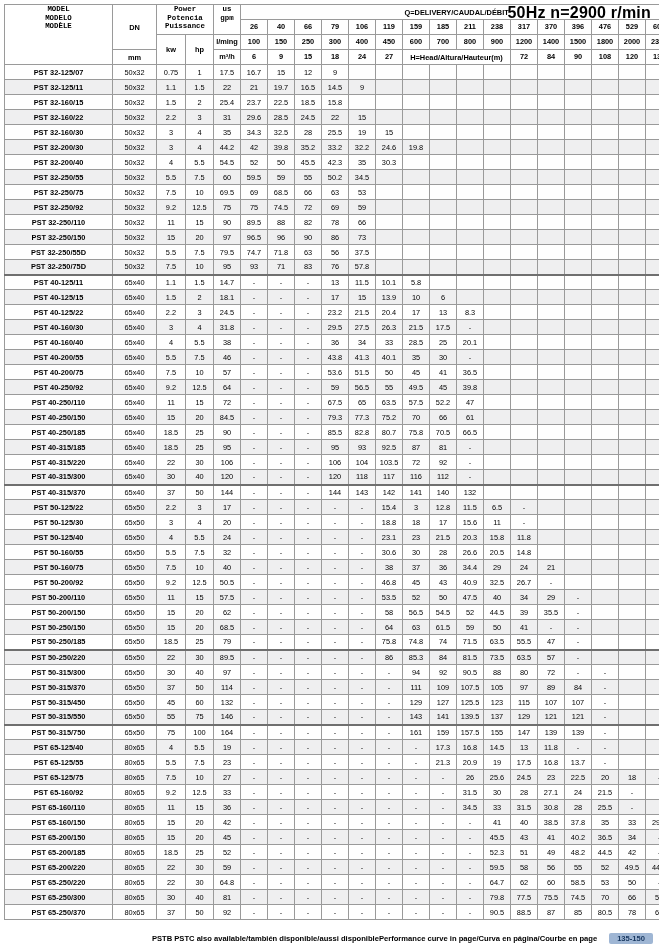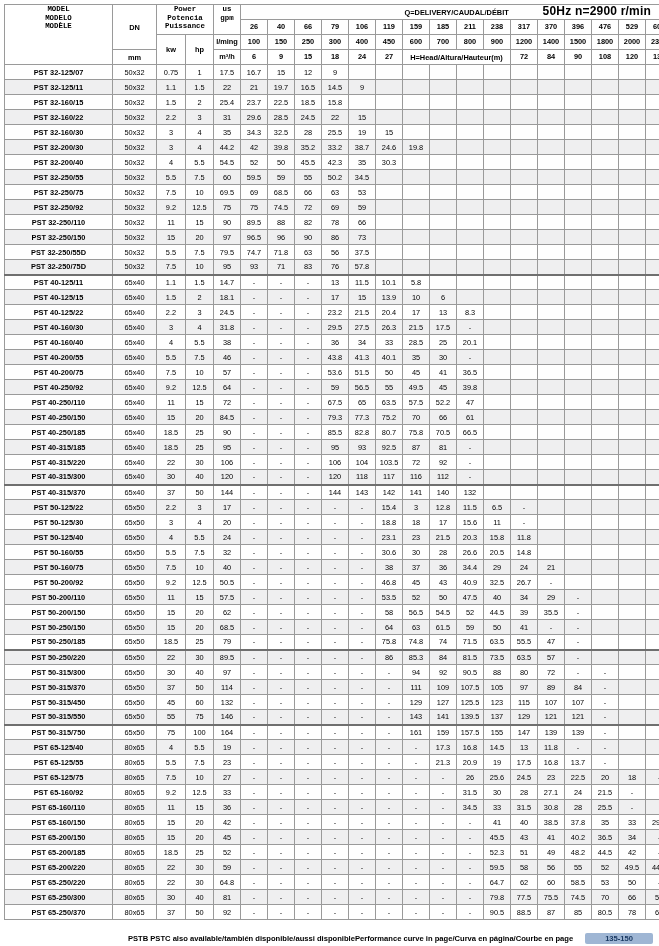--- a/index.html
+++ b/index.html
@@ -12,21 +12,21 @@
     width: 659px;
     height: 946px;
     position: relative;
     background: #ffffff;
     padding: 4px 4px 0 4px;
   }
   .topline {
     position: absolute;
     right: 8px;
     top: 4px;
-    font-size: 12px;
+    font-size: 16px;
     font-weight: bold;
     color: #000;
     letter-spacing: 0.2px;
   }
   table.pumps {
     border-collapse: collapse;
     width: 651px;
     table-layout: fixed;
     margin-top: 0;
   }
@@ -73,21 +73,21 @@
     font-size: 7.6px;
     font-weight: bold;
     color: #000;
   }
   .footer .right { display: flex; align-items: center; gap: 12px; }
   .pagebadge {
     background: #9fb6d4;
     color: #1b3a63;
     font-size: 7.6px;
     font-weight: bold;
-    padding: 1px 20px;
+    padding: 1px 8px;
     border-radius: 2px;
   }
   .vsplit { display: flex; flex-direction: column; height: 100%; font-family: Liberation Mono, monospace; }
   .vsplit > div { line-height: 1.15; }
 </style>
 </head>
 <body>
 
 <div class="page">
 
@@ -318,21 +318,21 @@
         <tr class="band-b">
           <td class="model">PST 32-200/30</td>
           <td class="dn">50x32</td>
           <td class="kw">3</td>
           <td class="hp">4</td>
           <td>44.2</td>
           <td>42</td>
           <td>39.8</td>
           <td>35.2</td>
           <td>33.2</td>
-          <td>38.7</td>
+          <td>32.2</td>
           <td>24.6</td>
           <td>19.8</td>
           <td></td>
           <td></td>
           <td></td>
           <td></td>
           <td></td>
           <td></td>
           <td></td>
           <td></td>

